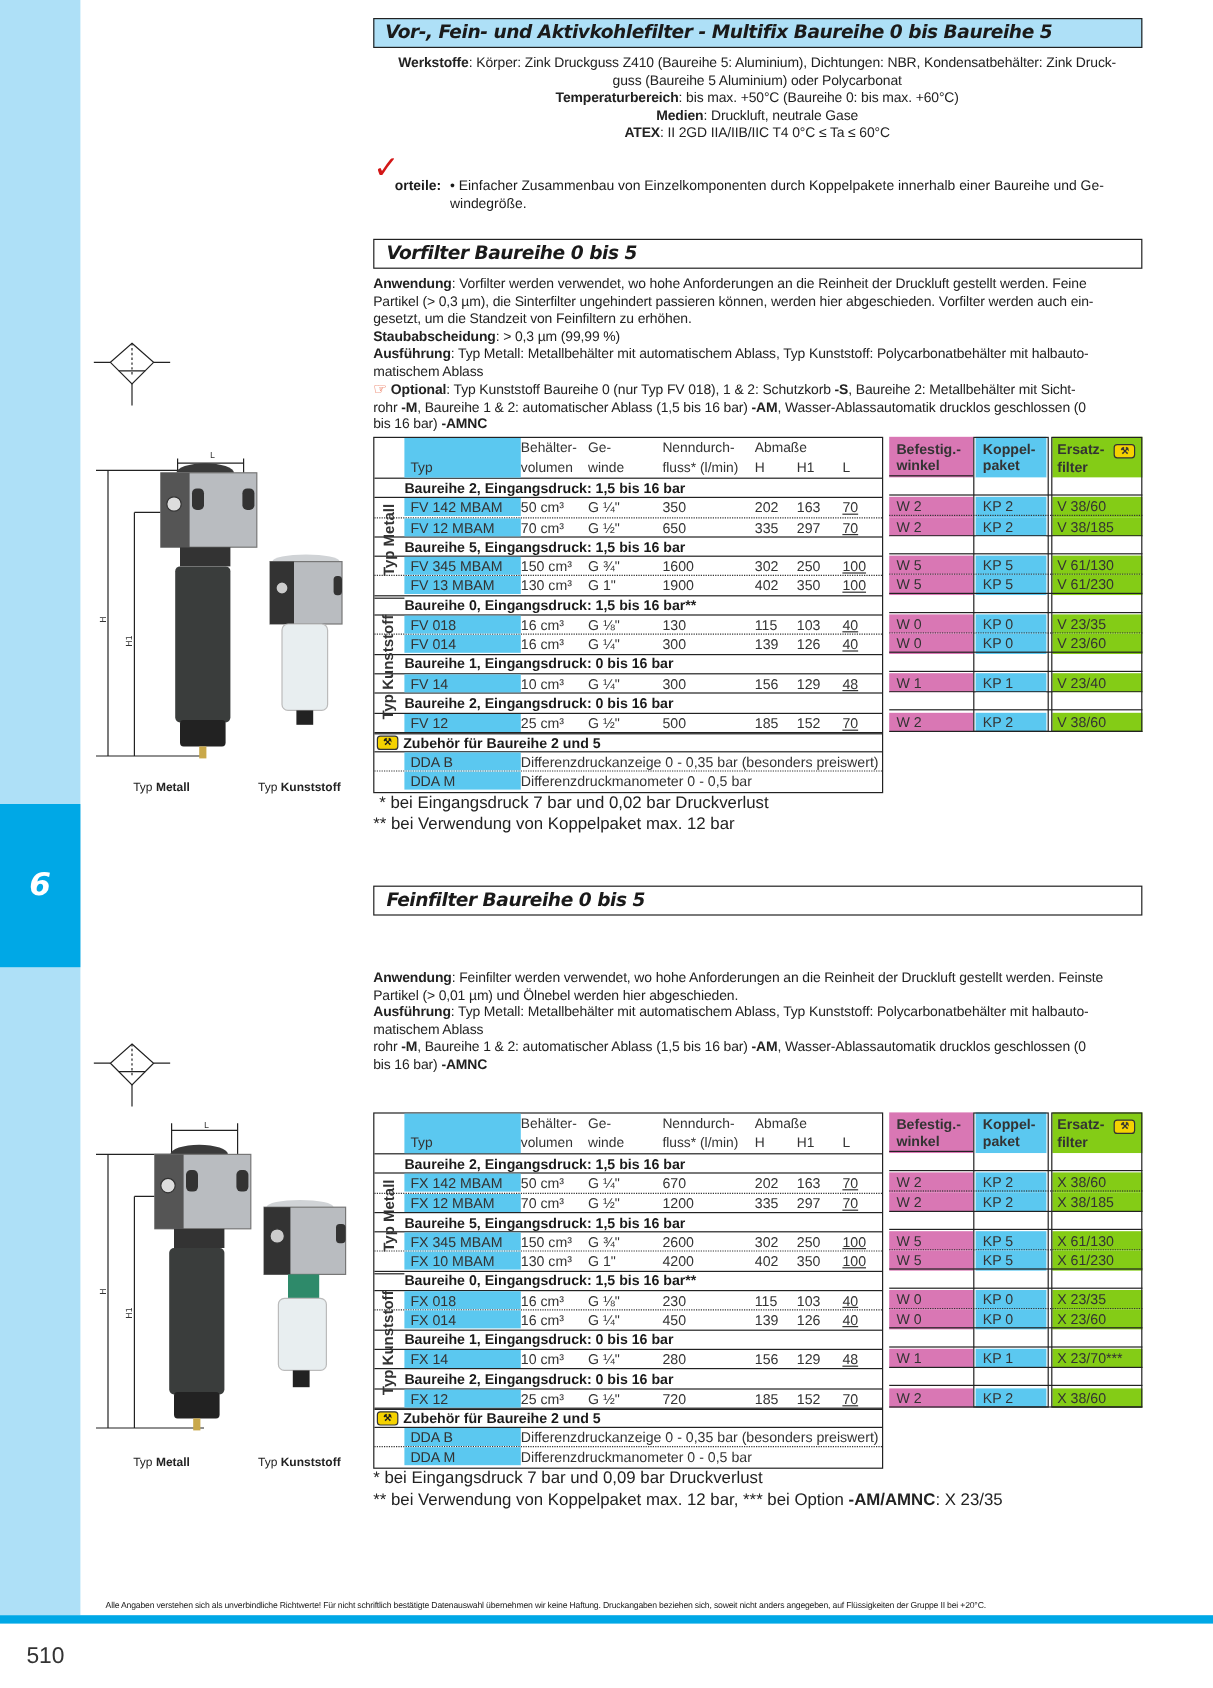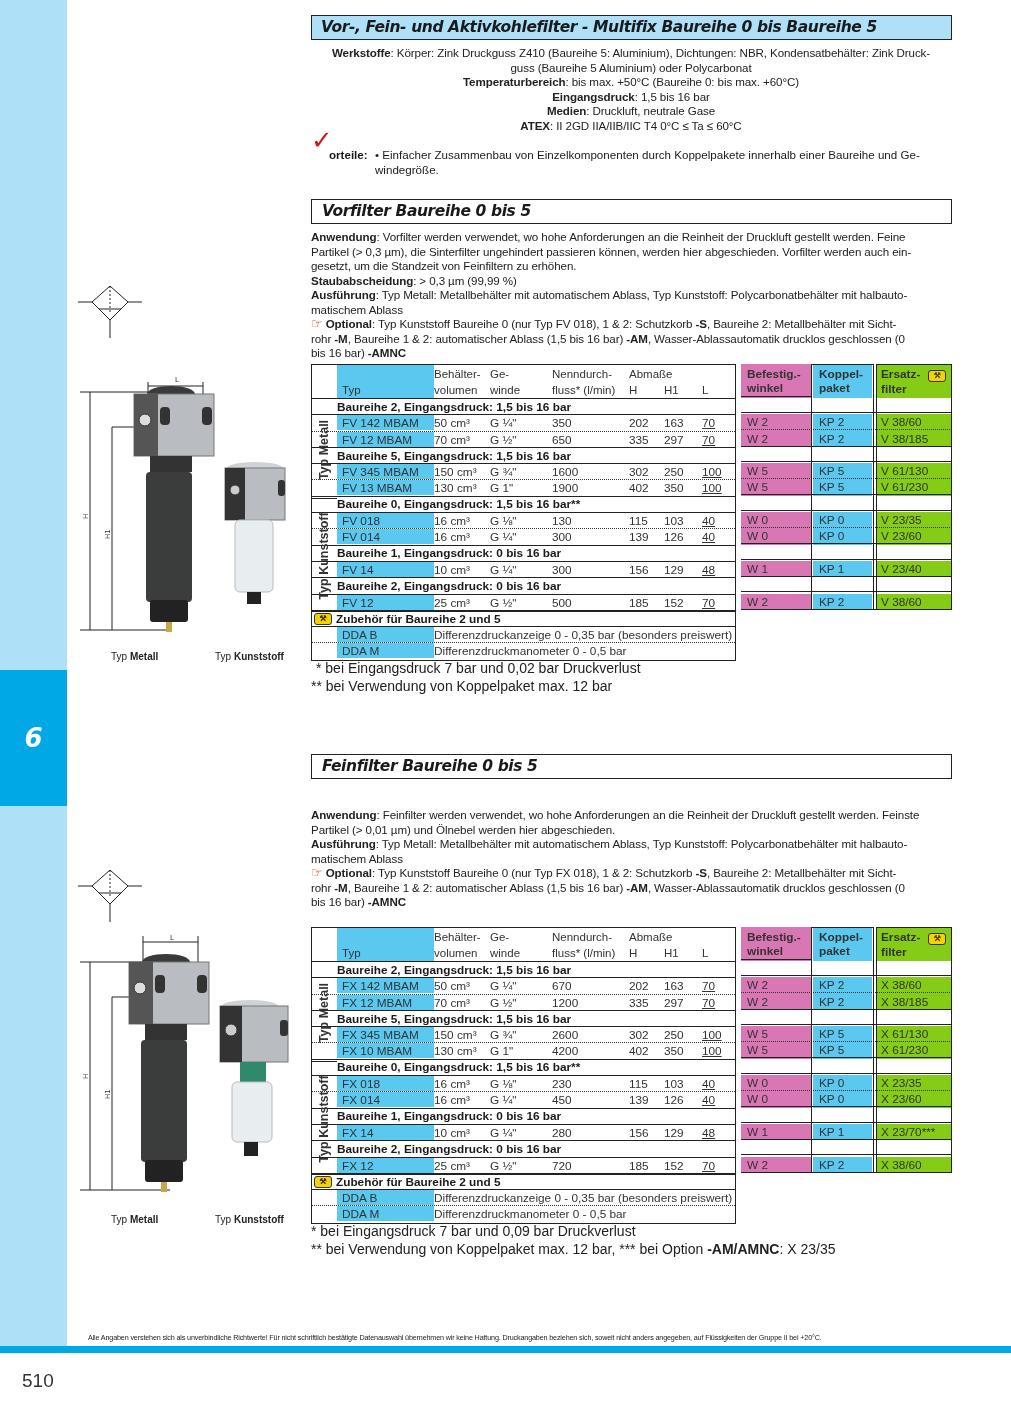--- a/index.html
+++ b/index.html
@@ -81,21 +81,20 @@
 <div class="tab-6">6</div>
 <div class="bottom-bar"></div>
 <div class="disclaimer">Alle Angaben verstehen sich als unverbindliche Richtwerte! Für nicht schriftlich bestätigte Datenauswahl übernehmen wir keine Haftung. Druckangaben beziehen sich, soweit nicht anders angegeben, auf Flüssigkeiten der Gruppe II bei +20°C.</div>
 <div class="page-number">510</div>
 
 <div class="main-title">Vor-, Fein- und Aktivkohlefilter - Multifix Baureihe 0 bis Baureihe 5</div>
 <div class="text-block" style="top:46px;text-align:center;" id="header-specs">
     <span class="line"><b>Werkstoffe</b><span>: Körper: Zink Druckguss Z410 (Baureihe 5: Aluminium), Dichtungen: NBR, Kondensatbehälter: Zink Druck-</span></span>
     <span class="line"><span>guss (Baureihe 5 Aluminium) oder Polycarbonat</span></span>
     <span class="line"><b>Temperaturbereich</b><span>: bis max. +50°C (Baureihe 0: bis max. +60°C)</span></span>
-    <span class="line"><b>Eingangsdruck</b><span>: 1,5 bis 16 bar</span></span>
     <span class="line"><b>Medien</b><span>: Druckluft, neutrale Gase</span></span>
     <span class="line"><b>ATEX</b><span>: II 2GD IIA/IIB/IIC T4 0°C ≤ Ta ≤ 60°C</span></span>
   </div>
 <div class="vorteile">
   <span class="check">✓</span>
   <span class="vort-label">orteile:</span>
   <span class="vort-text">• Einfacher Zusammenbau von Einzelkomponenten durch Koppelpakete innerhalb einer Baureihe und Ge-windegröße.</span>
 </div>
 
 <div class="sec-title" style="top:199px;">Vorfilter Baureihe 0 bis 5</div>
@@ -370,27 +369,26 @@
       <div class="rline solid-b" style="top: 15px;"></div>
     </div>
     <div class="right-frame" style="left: 70px; top: 0px; width: 63px; bottom: 0px;"></div>
     <div class="right-frame" style="left: 135px; top: 0px; width: 76px; bottom: 0px;"></div>
   </div>
 <div class="footnote" id="fn0" style="top:660px;">
     <div style="margin-bottom: 2px; padding-left: 5px;"><span>* bei Eingangsdruck 7 bar und 0,02 bar Druckverlust</span></div>
     <div style="margin-bottom: 2px;"><span>** bei Verwendung von Koppelpaket max. 12 bar</span></div>
   </div>
 
-<div class="sec-title" style="top:754px;">Feinfilter Baureihe 0 bis 5</div>
+<div class="sec-title" style="top:738px;">Feinfilter Baureihe 0 bis 5</div>
 <div class="text-block" style="top:808px;" id="sec1-text">
     <span class="line"><b>Anwendung</b><span>: Feinfilter werden verwendet, wo hohe Anforderungen an die Reinheit der Druckluft gestellt werden. Feinste</span></span>
     <span class="line"><span>Partikel (&gt; 0,01 µm) und Ölnebel werden hier abgeschieden.</span></span>
     <span class="line"><b>Ausführung</b><span>: Typ Metall: Metallbehälter mit automatischem Ablass, Typ Kunststoff: Polycarbonatbehälter mit halbauto-</span></span>
     <span class="line"><span>matischem Ablass</span></span>
-    <span class="line"><span class="hand">☞</span> <b>Optional</b>: <span>Typ Kunststoff Baureihe 0 (nur Typ FX 018), 1 &amp; 2: Schutzkorb </span><b>-S</b><span>, Baureihe 2: Metallbehälter mit Sicht-</span></span>
     <span class="line"><span>rohr </span><b>-M</b><span>, Baureihe 1 &amp; 2: automatischer Ablass (1,5 bis 16 bar) </span><b>-AM</b><span>, Wasser-Ablassautomatik drucklos geschlossen (0</span></span>
     <span class="line"><span>bis 16 bar) </span><b>-AMNC</b></span>
   </div>
 
 <svg class="symbol" style="left:78px;top:868px;" viewBox="0 0 64 56">
   <line x1="0" y1="18" x2="14" y2="18" stroke="#222" stroke-width="1"></line>
   <line x1="50" y1="18" x2="64" y2="18" stroke="#222" stroke-width="1"></line>
   <polygon points="32,2 50,18 32,36 14,18" fill="none" stroke="#222" stroke-width="1"></polygon>
   <line x1="32" y1="2" x2="32" y2="30" stroke="#222" stroke-width="1" stroke-dasharray="2,2"></line>
   <line x1="21" y1="25" x2="43" y2="25" stroke="#222" stroke-width="1"></line>

